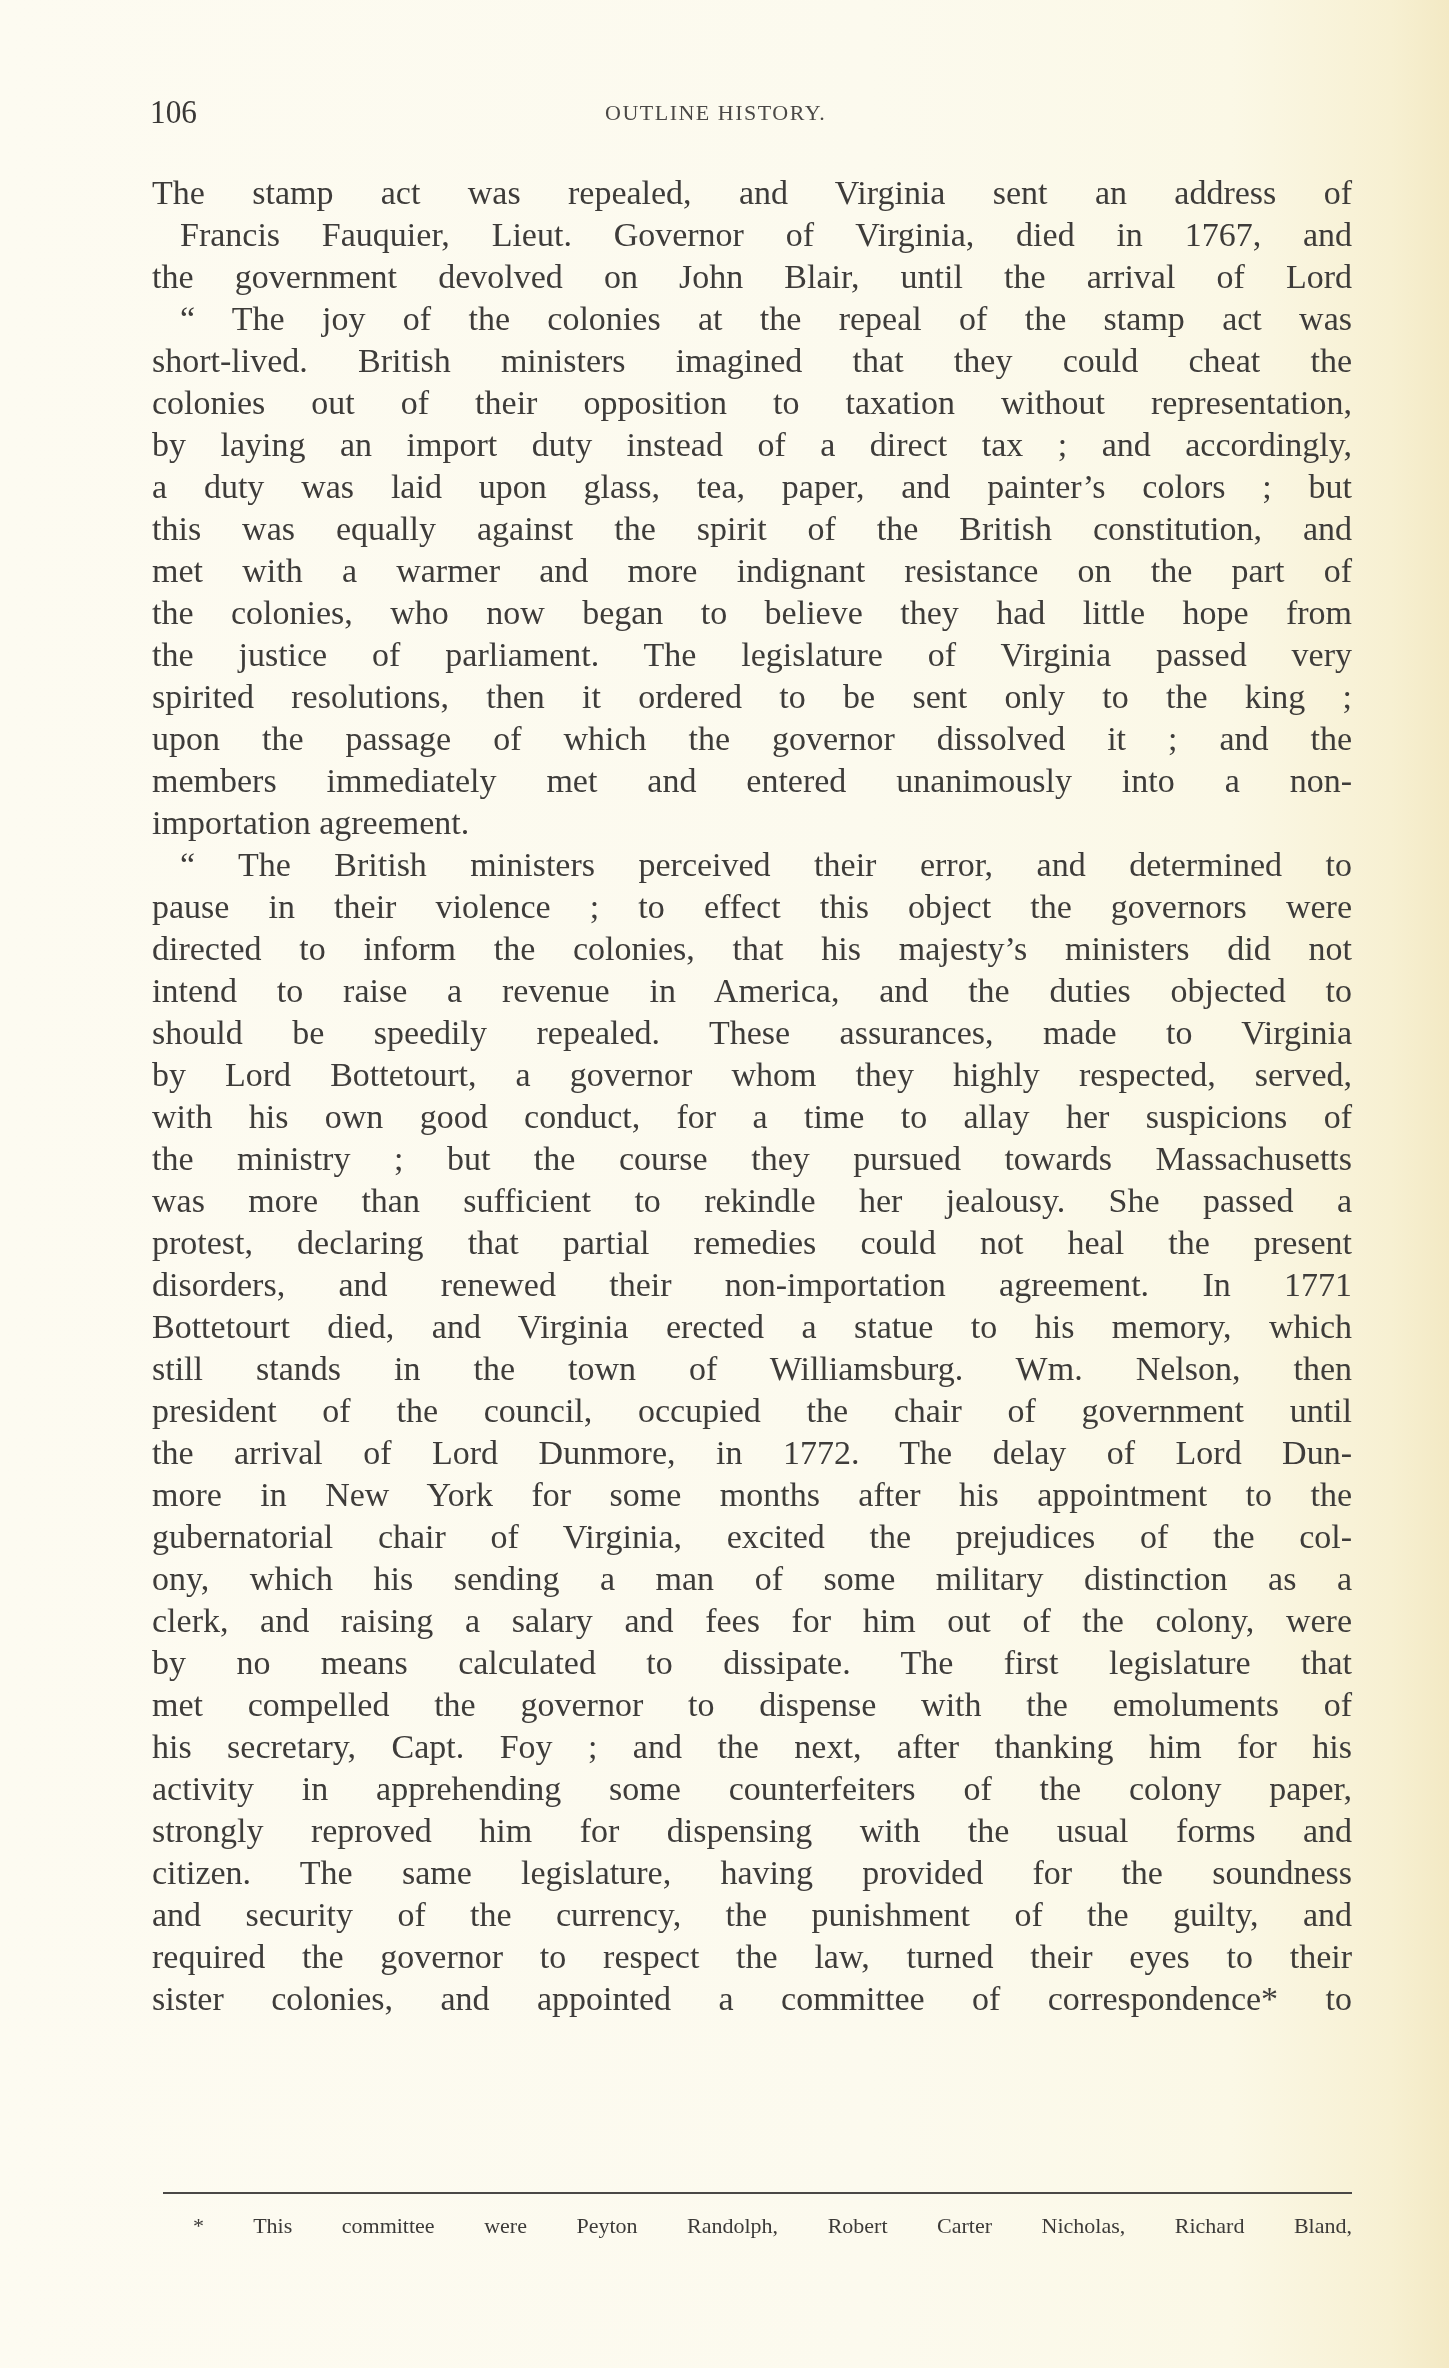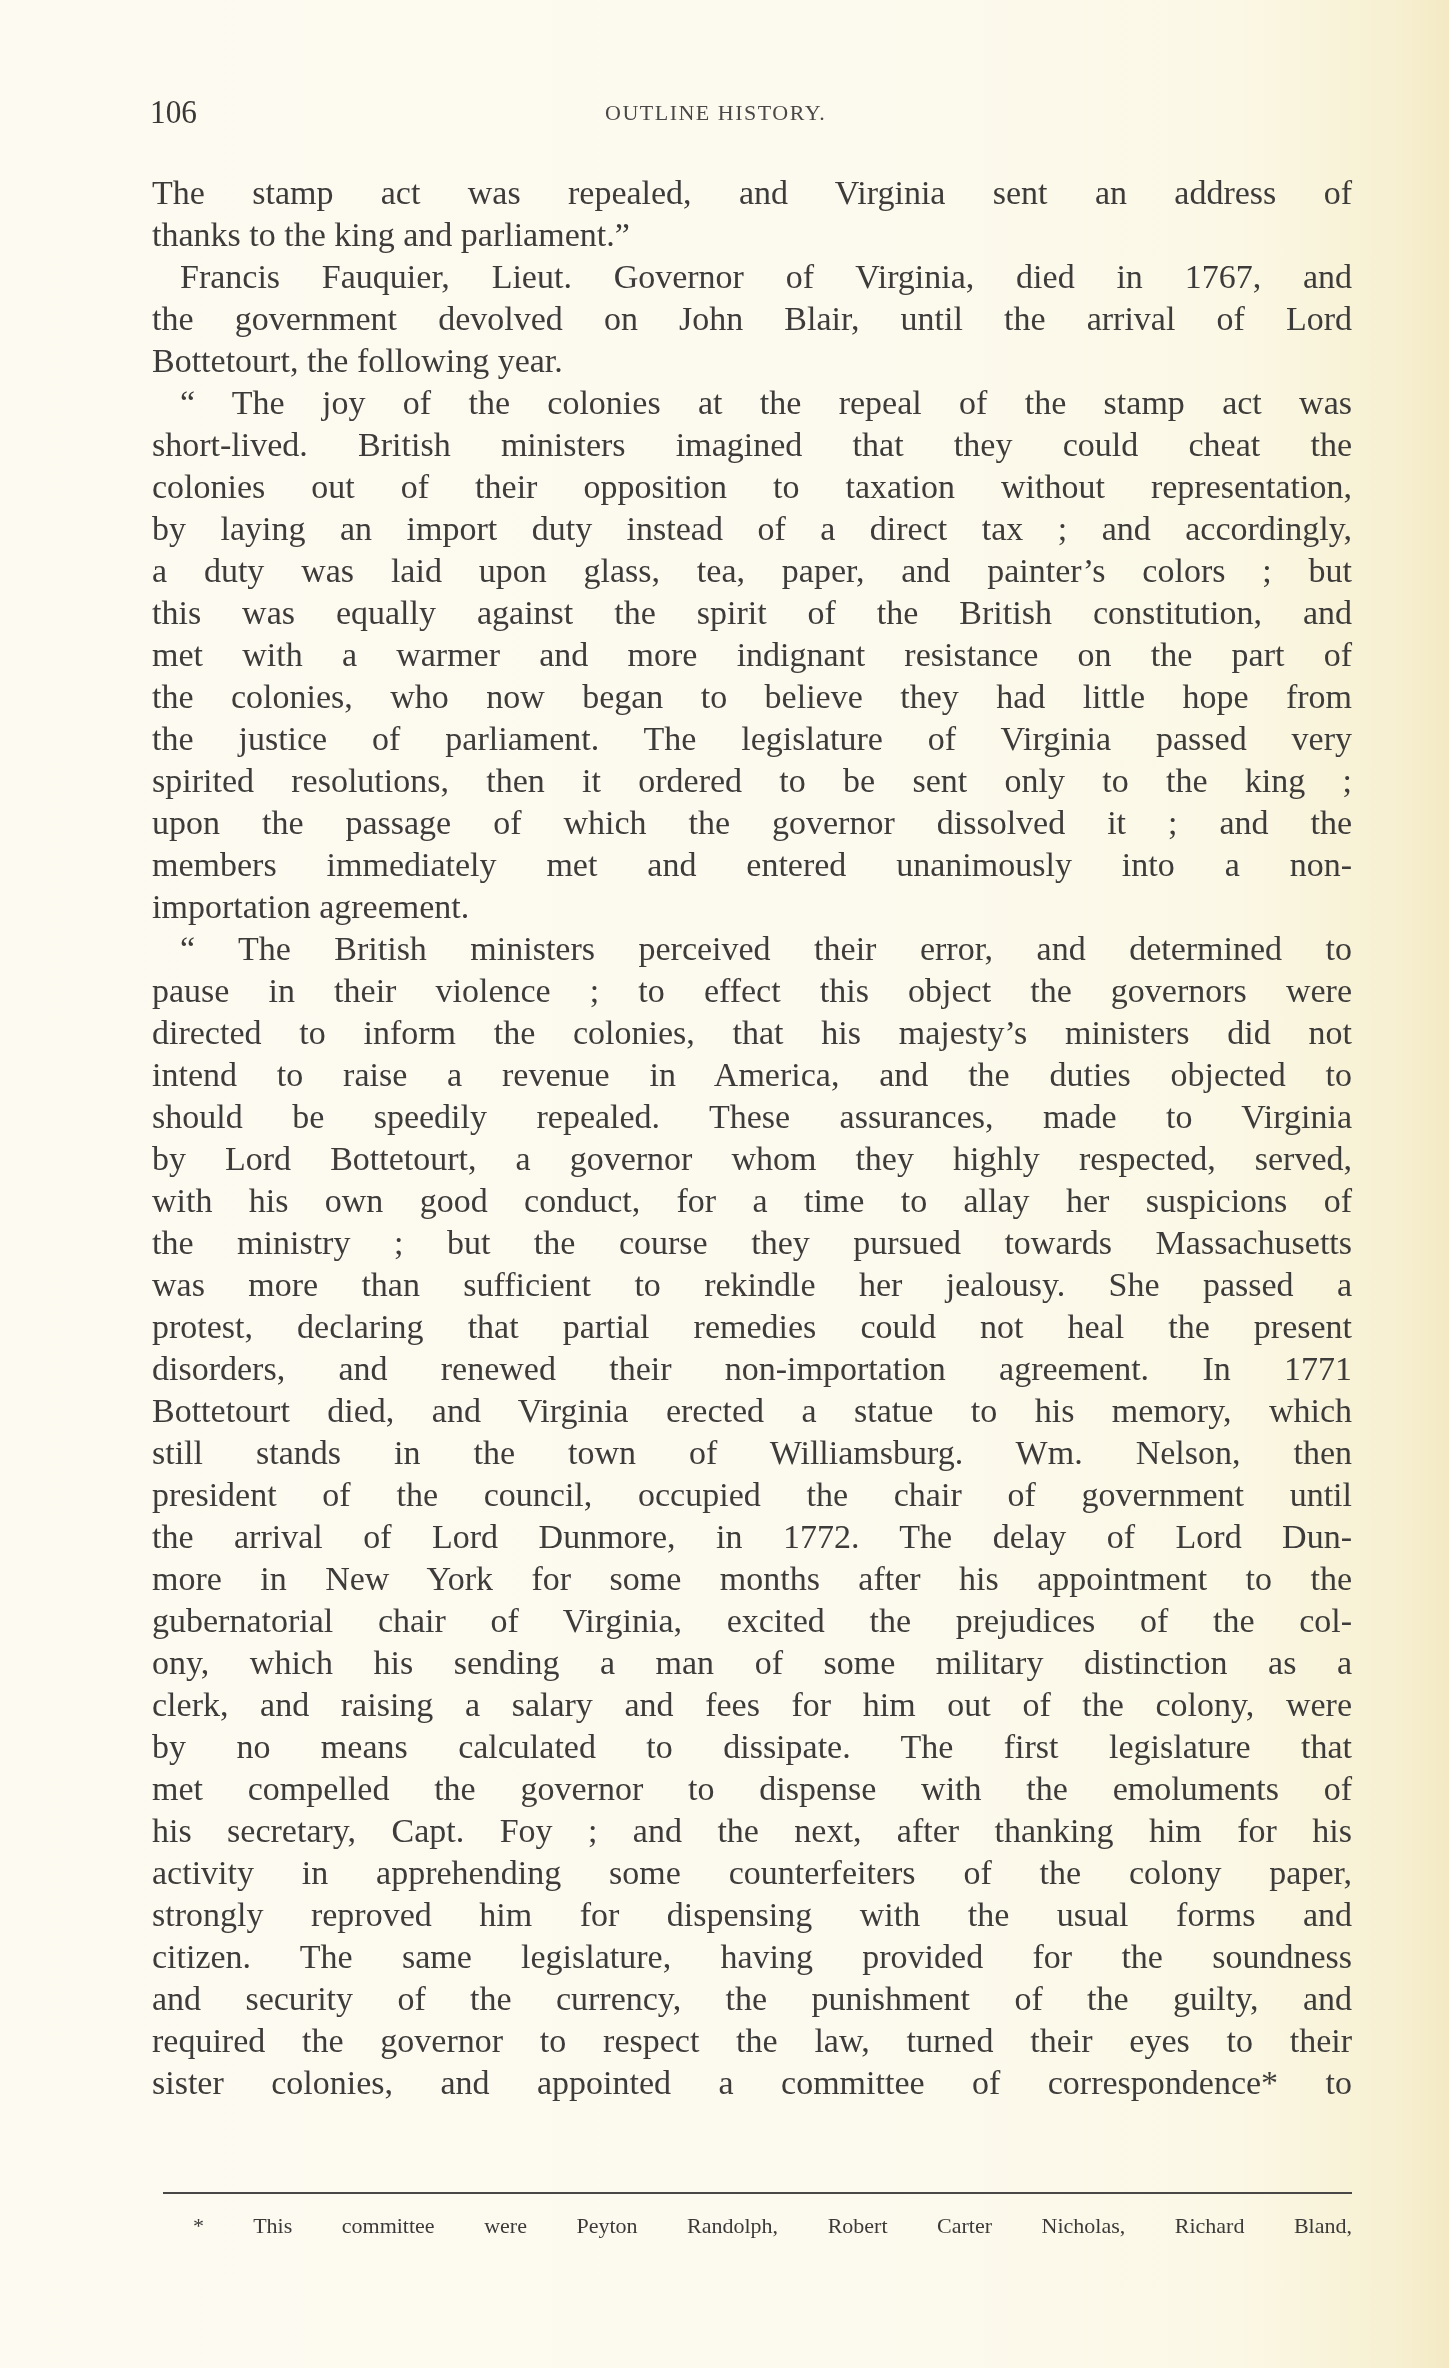--- a/index.html
+++ b/index.html
@@ -48,24 +48,22 @@
 <body>
 
 <div class="page">
   <div class="running-head">
     <span class="page-number">106</span>
     <span class="running-title">OUTLINE HISTORY.</span>
   </div>
 
   <div class="body-text" id="body-text">
       <span class="line">The stamp act was repealed, and Virginia sent an address of</span>
-      <span class="line last">thanks to the king and parliament.”</span>
       <span class="line indent">Francis Fauquier, Lieut. Governor of Virginia, died in 1767, and</span>
       <span class="line">the government devolved on John Blair, until the arrival of Lord</span>
-      <span class="line last">Bottetourt, the following year.</span>
       <span class="line indent">“ The joy of the colonies at the repeal of the stamp act was</span>
       <span class="line">short-lived. British ministers imagined that they could cheat the</span>
       <span class="line">colonies out of their opposition to taxation without representation,</span>
       <span class="line">by laying an import duty instead of a direct tax ; and accordingly,</span>
       <span class="line">a duty was laid upon glass, tea, paper, and painter’s colors ; but</span>
       <span class="line">this was equally against the spirit of the British constitution, and</span>
       <span class="line">met with a warmer and more indignant resistance on the part of</span>
       <span class="line">the colonies, who now began to believe they had little hope from</span>
       <span class="line">the justice of parliament. The legislature of Virginia passed very</span>
       <span class="line">spirited resolutions, then it ordered to be sent only to the king ;</span>

